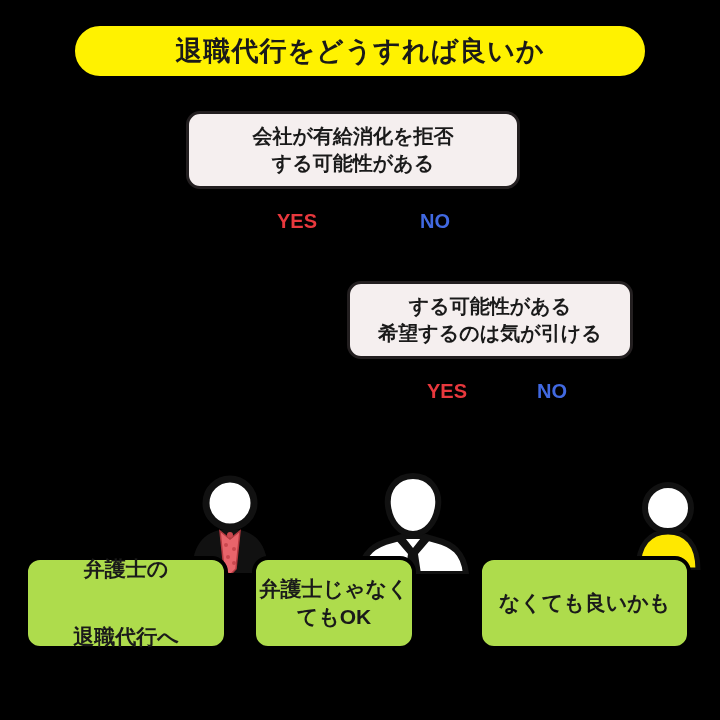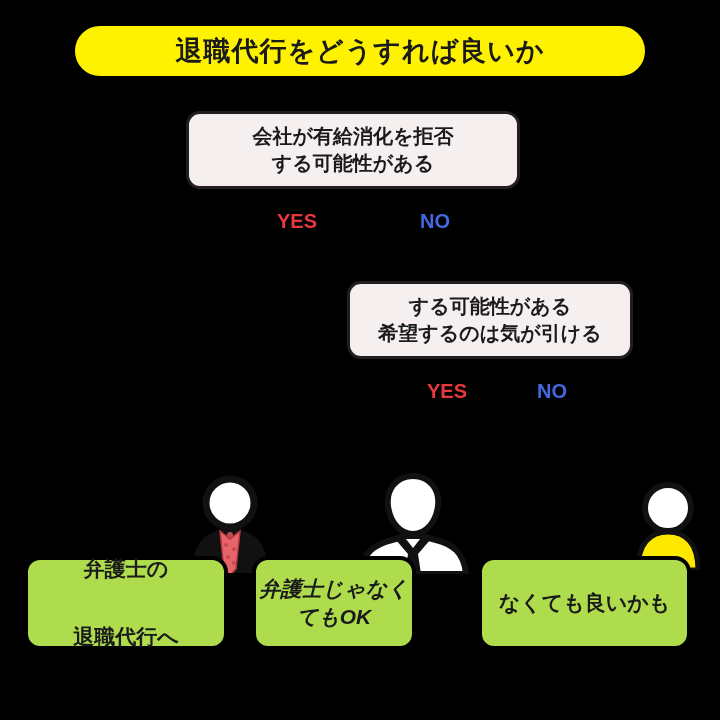--- a/index.html
+++ b/index.html
@@ -81,21 +81,21 @@
     z-index: 5;
   }
   .result-box .line {
     font-size: 21px;
     font-weight: bold;
     color: #1a1a1a;
     line-height: 1.35;
     white-space: nowrap;
   }
   #result-1 { left: 24px; top: 556px; width: 204px; height: 94px; gap: 40px; }
-  #result-2 { left: 252px; top: 556px; width: 164px; height: 94px; font-style: italic; }
+  #result-2 { left: 252px; top: 556px; width: 164px; height: 94px; }
   #result-3 { left: 478px; top: 556px; width: 213px; height: 94px; }
 
   
   .edge-label {
     position: absolute;
     font-size: 20px;
     font-weight: bold;
     line-height: 1;
     white-space: nowrap;
   }

